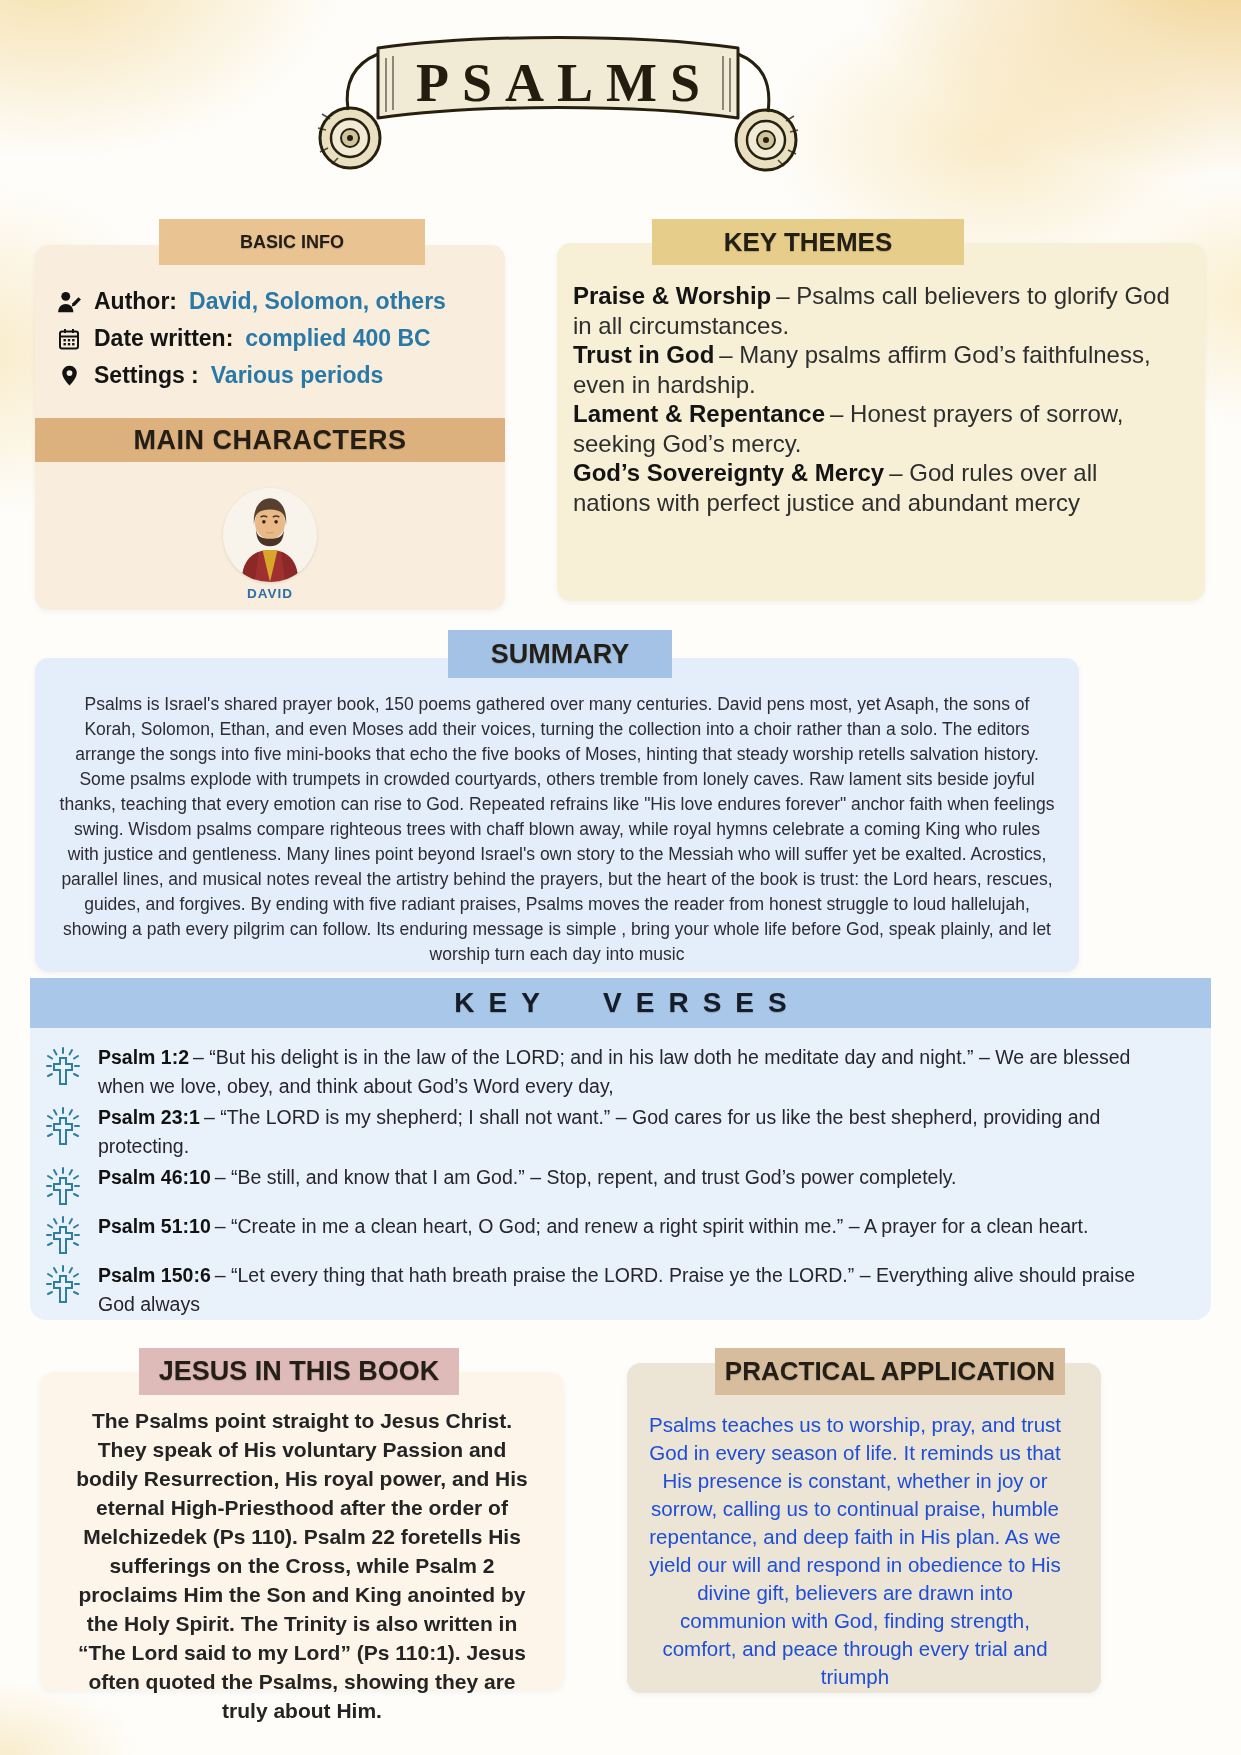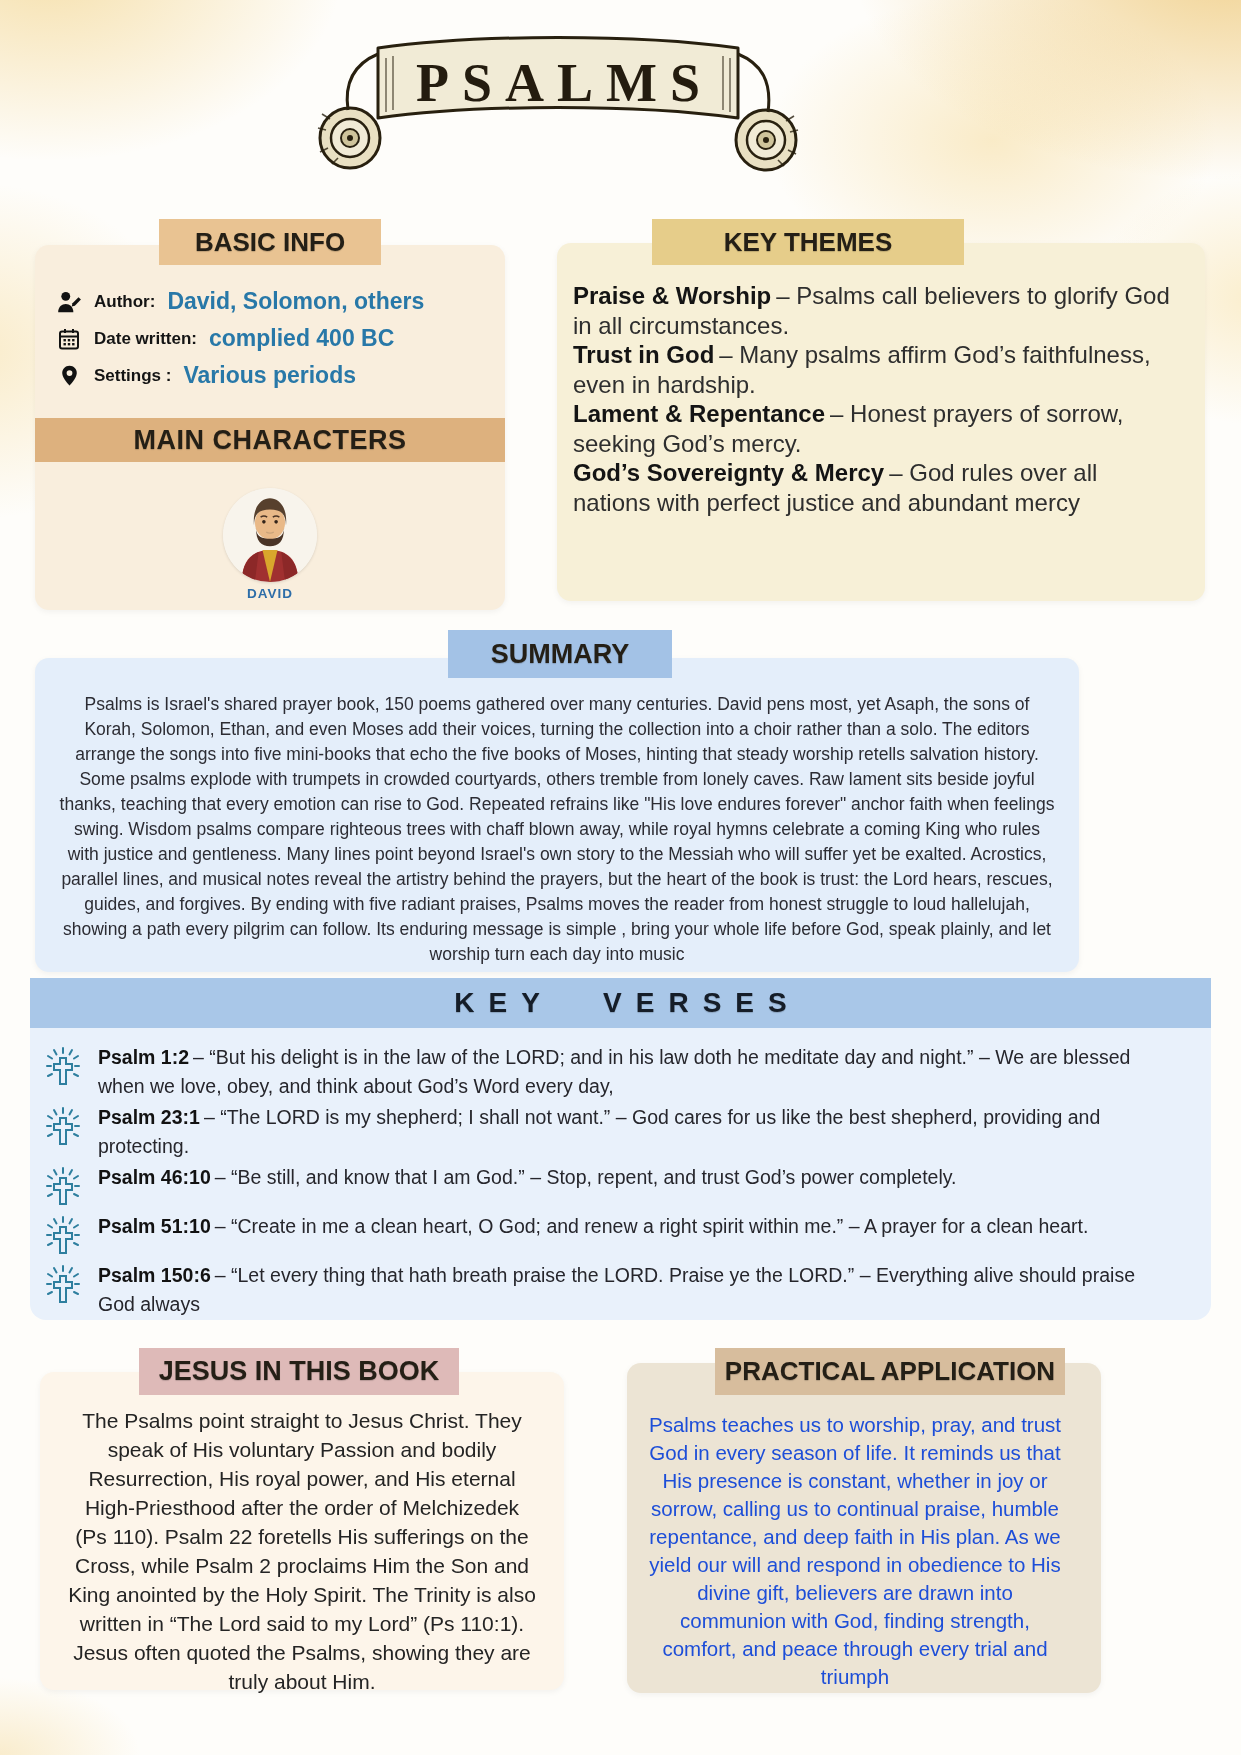--- a/index.html
+++ b/index.html
@@ -26,26 +26,26 @@
 
   
   .banner { left:308px; top:24px; width:500px; height:152px; }
   .banner-title {
     position:absolute; left:308px; top:52px; width:500px; text-align:center;
     font-family:"Liberation Serif", serif; font-weight:700; font-size:54px;
     letter-spacing:13px; padding-left:13px; color:#241c0f; z-index:2;
   }
 
   
-  #basic-info-chip { left:159px; top:219px; width:222px; height:46px; font-size:26px; background:#e9c392; }
+  #basic-info-chip { left:159px; top:219px; width:266px; height:46px; font-size:18px; background:#e9c392; }
   #basic-info-card { left:35px; top:245px; width:470px; height:365px; background:#f9eedd; }
   .info-rows { position:absolute; left:56px; top:288px; display:flex; flex-direction:column; gap:10px; z-index:2; }
   .info-row { display:flex; align-items:center; gap:12px; }
   .info-row .icon { width:26px; height:26px; flex:none; display:flex; align-items:center; justify-content:center; }
-  .info-label { font-weight:700; font-size:17px; color:#141414; white-space:nowrap; }
+  .info-label { font-weight:700; font-size:23px; color:#141414; white-space:nowrap; }
   .info-value { font-weight:700; font-size:23px; color:#2878a8; white-space:nowrap; }
   #main-characters-bar { left:35px; top:418px; width:470px; height:44px; font-size:27px; letter-spacing:0.5px; background:#ddb17e; }
   #avatar-david { left:223px; top:488px; width:94px; height:94px; border-radius:50%; background:#f8f4ec; overflow:hidden; box-shadow:0 1px 3px rgba(0,0,0,0.12); z-index:2; }
   #david-label { left:35px; top:586px; width:470px; text-align:center; font-size:13.5px; font-weight:700; letter-spacing:1px; color:#2d6da8; z-index:2; }
 
   
   #key-themes-chip { left:652px; top:219px; width:312px; height:46px; font-size:26px; background:#e6cd8a; }
   #key-themes-card { left:557px; top:243px; width:648px; height:358px; background:#f7f0d7; }
   .themes { position:absolute; left:573px; top:281px; width:606px; z-index:2; font-size:24px; line-height:29.5px; color:#2e2e2e; }
   .themes b { color:#141414; margin-right:5px; }
@@ -63,21 +63,21 @@
   #verses-block { position:absolute; left:30px; top:1028px; width:1181px; height:292px; background:#e9f1fb; border-radius:0 0 16px 16px; }
   .verses { padding:15px 40px 0 14px; }
   .verse { display:flex; align-items:flex-start; gap:16px; margin-bottom:2px; }
   .verse .v-icon { width:38px; flex:none; padding-top:3px; display:flex; justify-content:center; }
   .verse p { font-size:19.5px; line-height:29px; color:#26262c; }
   .verse p b { color:#121212; margin-right:4px; }
 
   
   #jesus-chip { left:139px; top:1348px; width:320px; height:47px; font-size:27px; background:#debab8; }
   #jesus-card { left:40px; top:1372px; width:524px; height:318px; background:#fdf5ea; }
-  #jesus-text { padding:34px 28px 0 28px; text-align:center; font-size:21px; line-height:29px; color:#242424; }
+  #jesus-text { padding:34px 28px 0 28px; text-align:center; font-size:21px; line-height:29px; color:#242424;font-weight:bold; }
   #practical-chip { left:687px; top:1348px; width:350px; height:47px; font-size:26px; background:#d7bd9d;margin-left:28px; }
   #practical-card { left:627px; top:1363px; width:474px; height:330px; background:#ece4d4; }
   #practical-text { padding:48px 36px 0 18px; text-align:center; font-size:20.5px; line-height:28px; color:#1d4ed8; }
 </style>
 </head>
 <body>
 
 <div class="page">
 
   <svg class="abs banner" viewBox="0 0 500 152">

